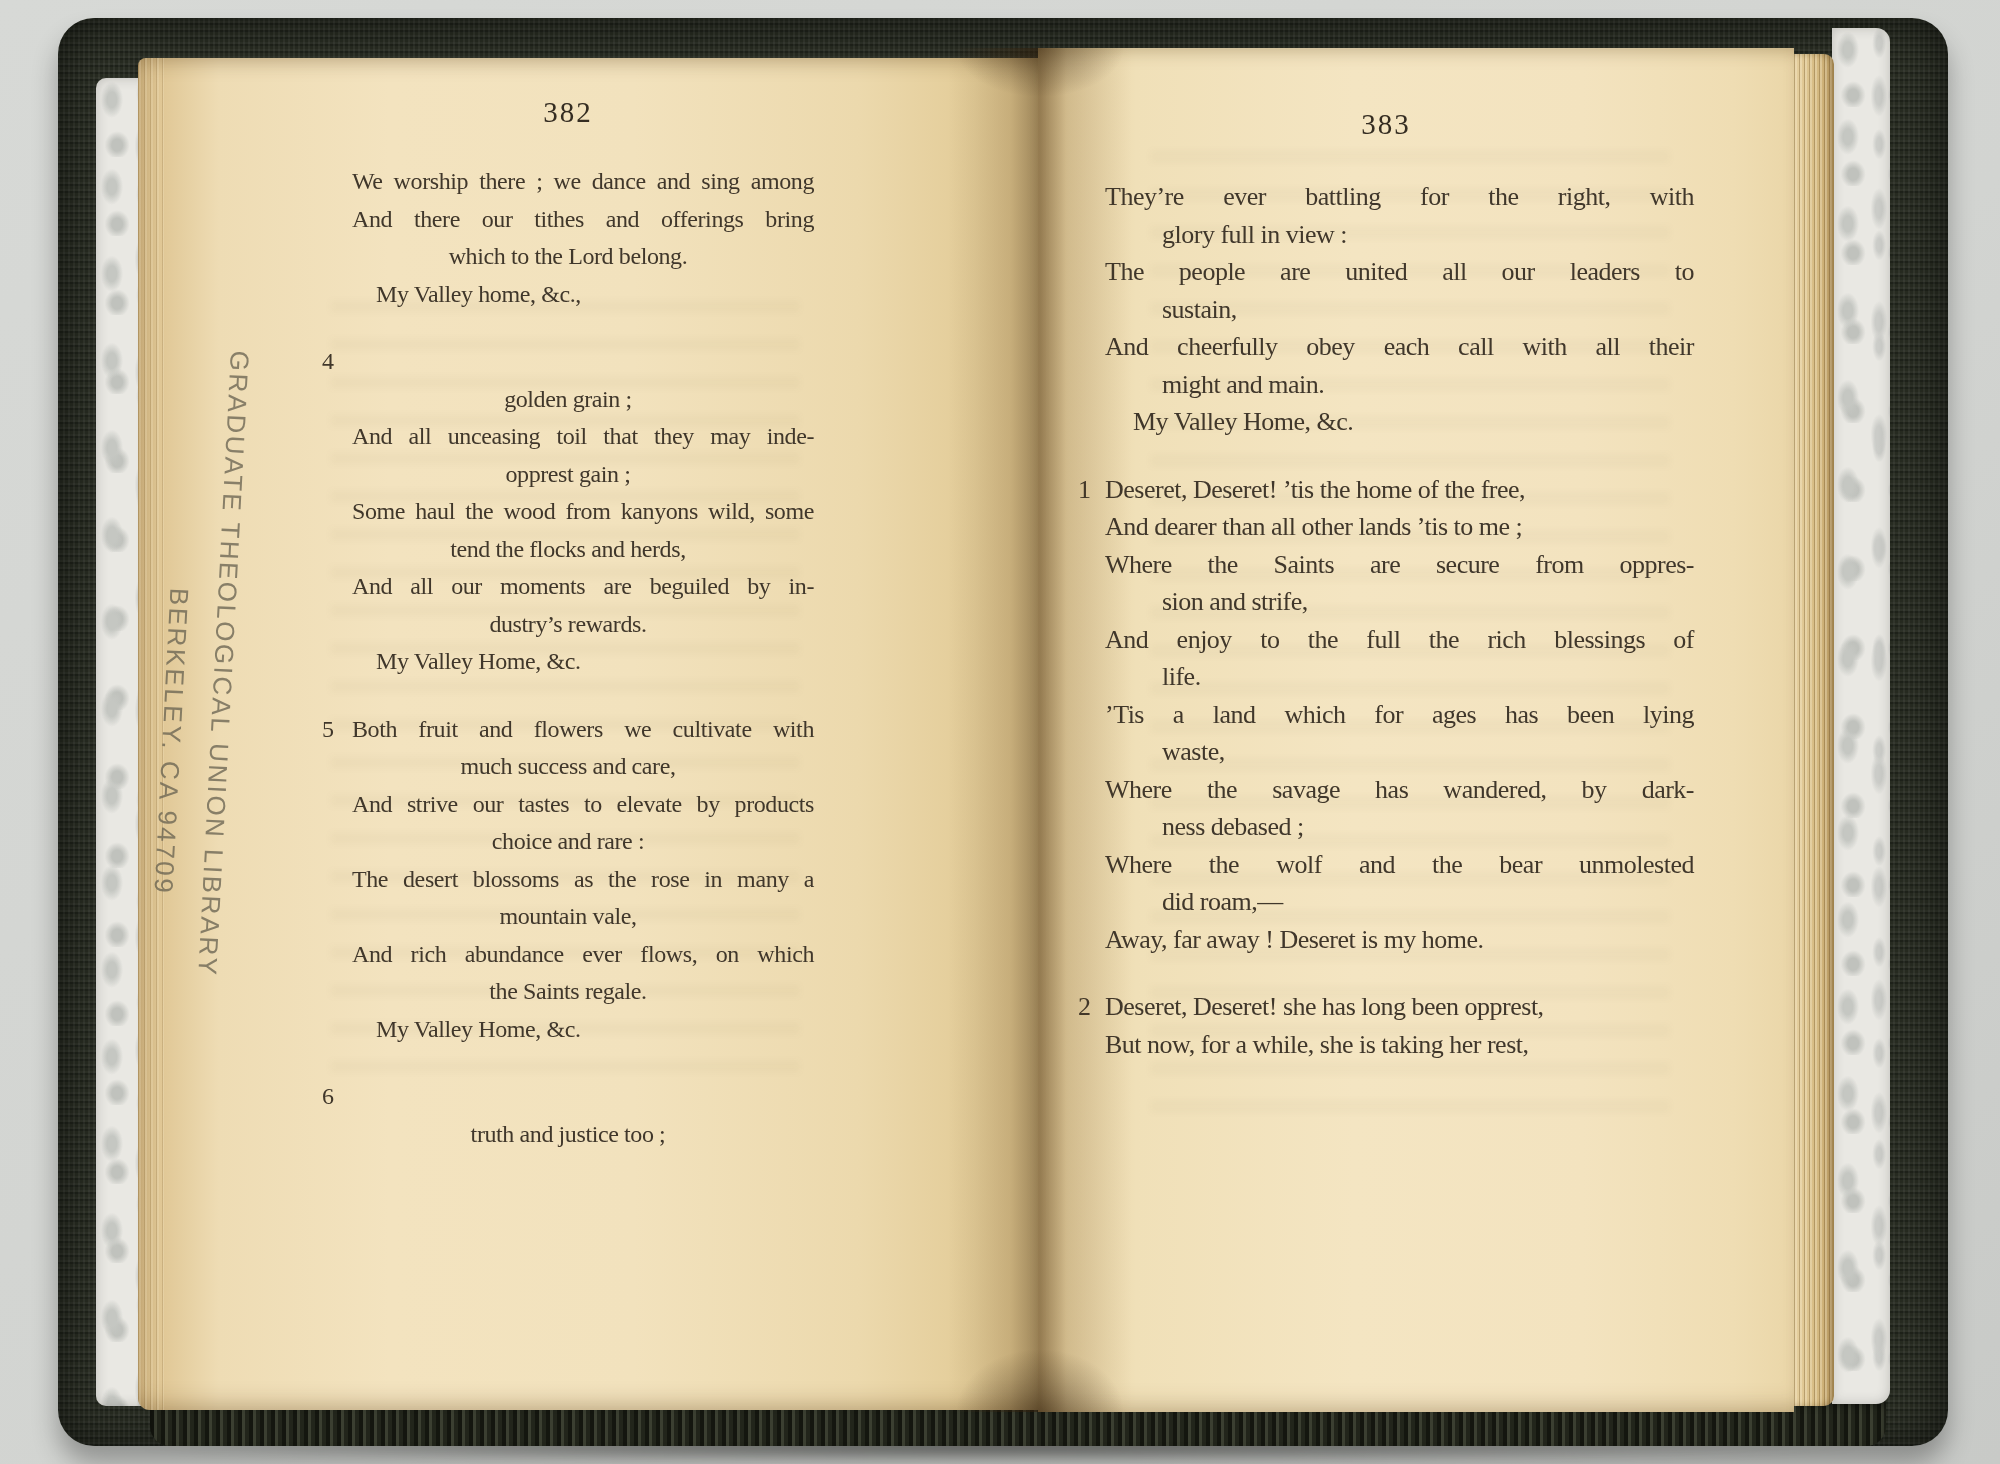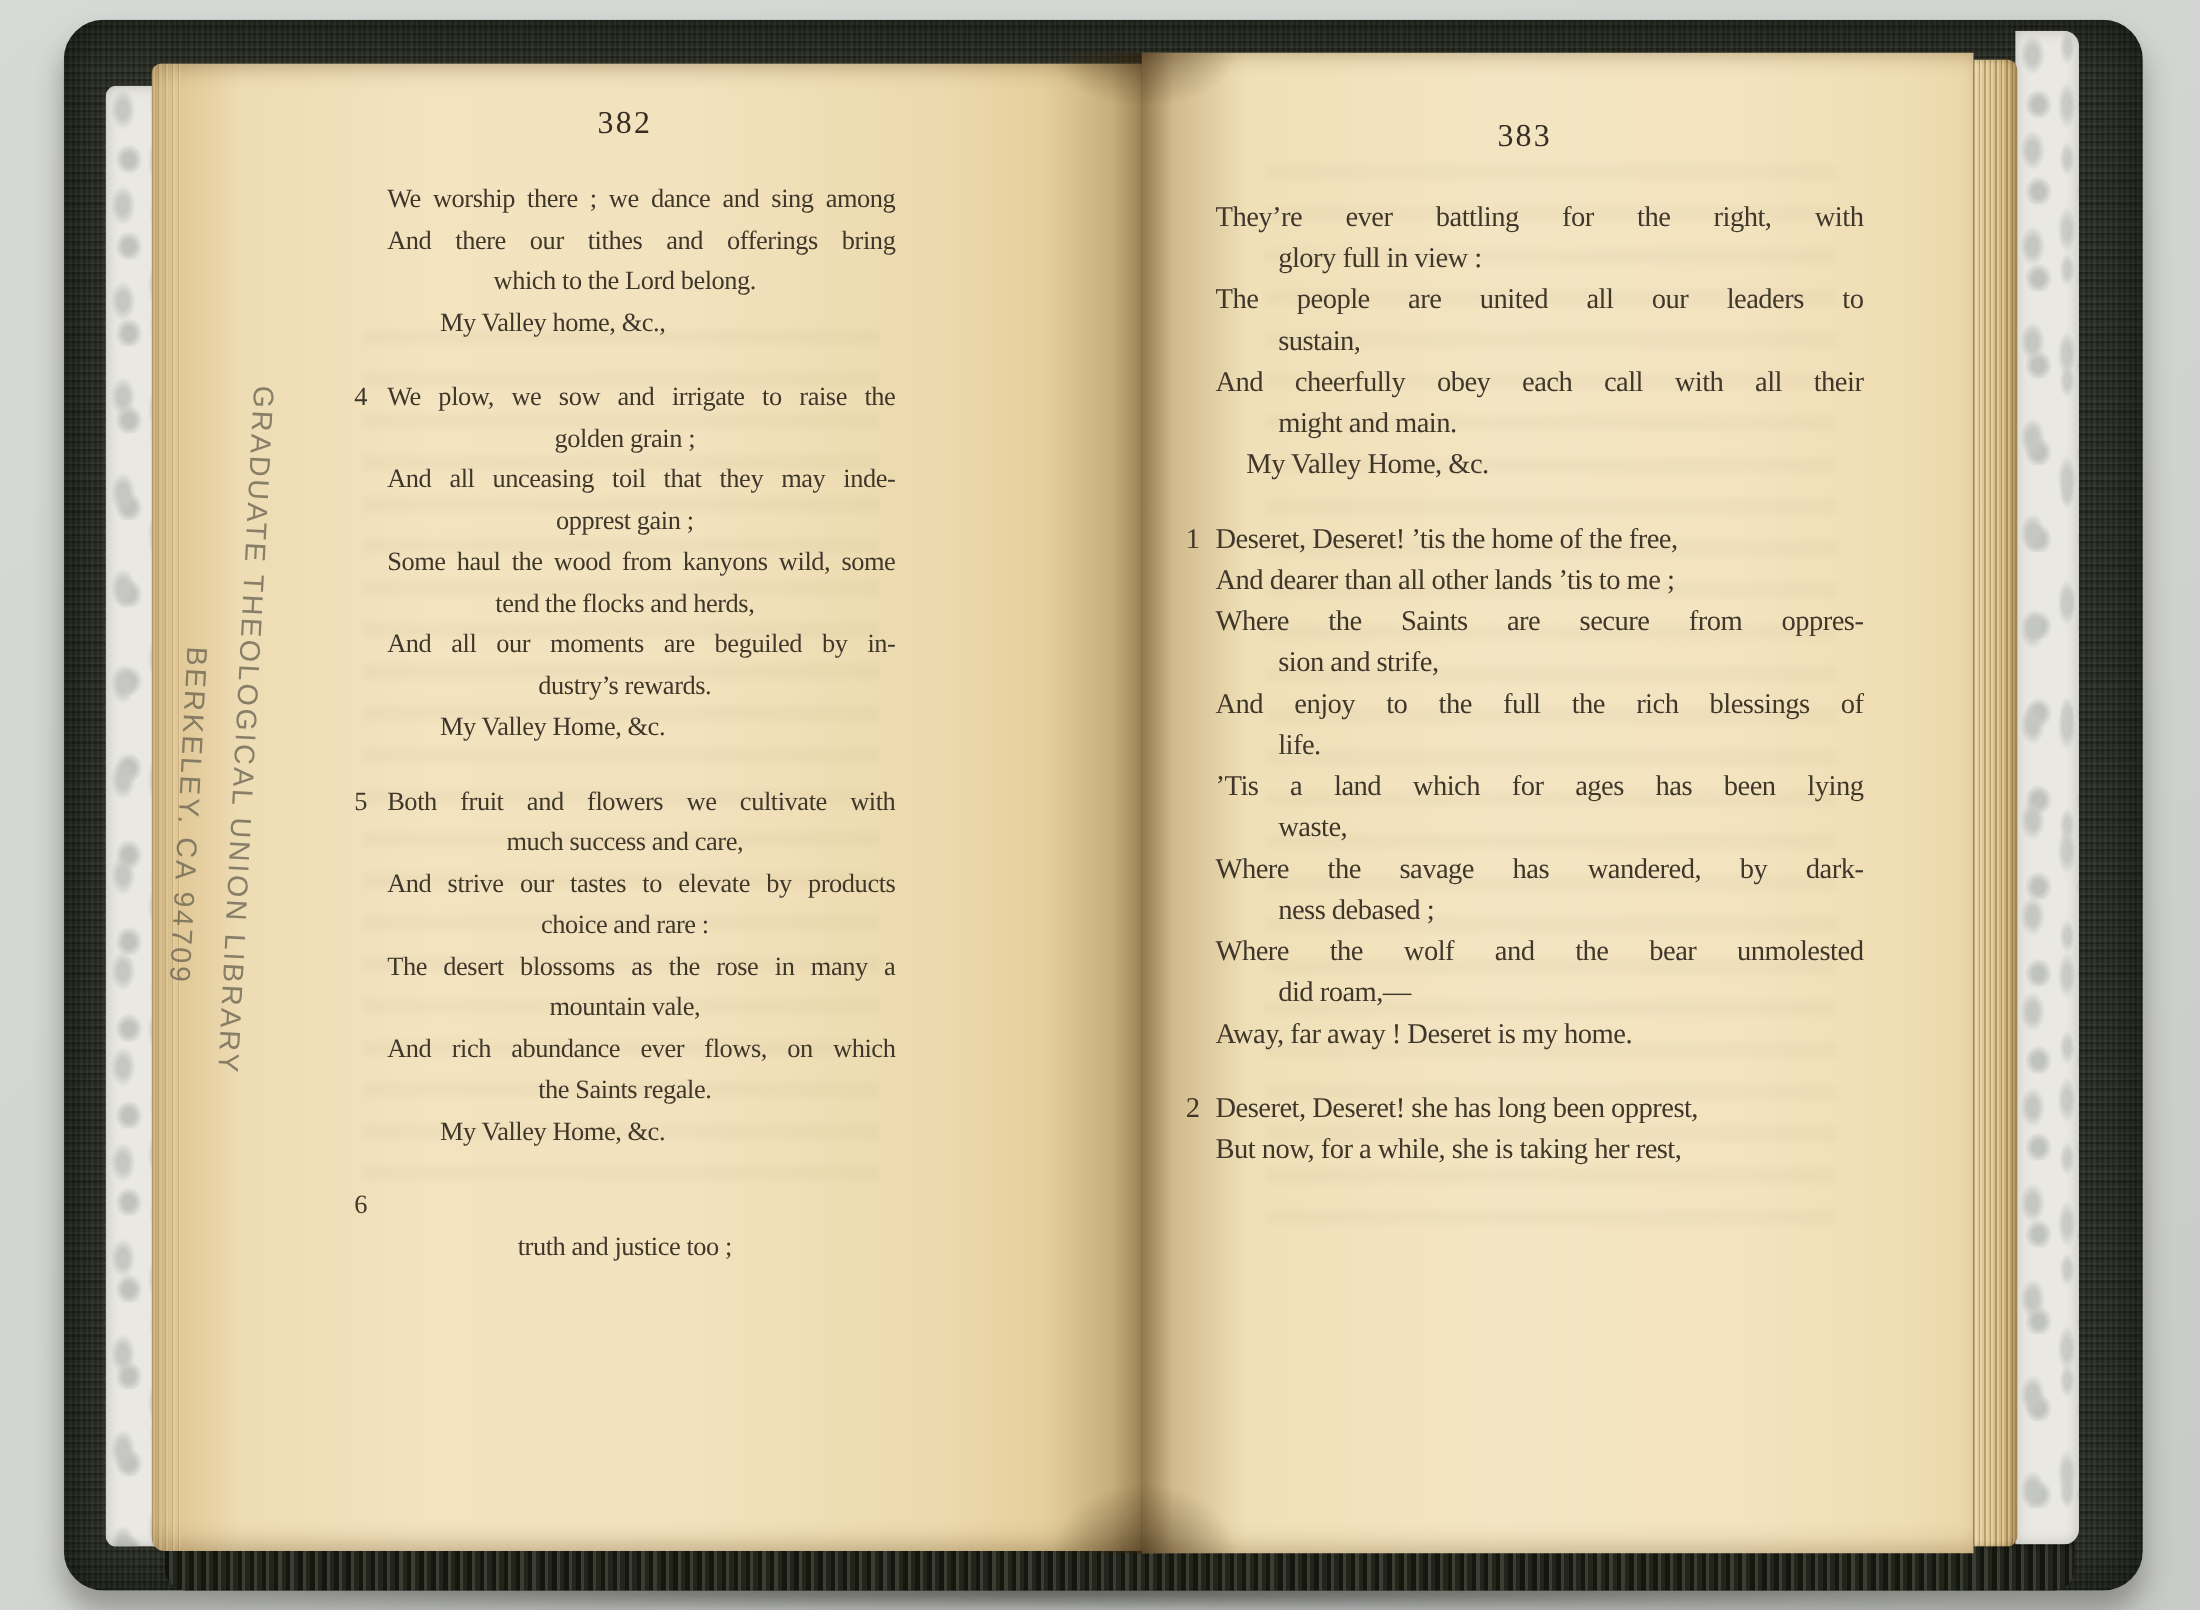--- a/index.html
+++ b/index.html
@@ -61,21 +61,21 @@
   .pageno{position:absolute;text-align:center;font-weight:400;font-size:29px;letter-spacing:2px;color:#352d22;}
   .pageno-left{left:322px;top:96px;width:492px;}
   .pageno-right{left:1078px;top:108px;width:616px;}
   .stanza{margin:0 0 30px 0;}
   .ln{height:37.5px;line-height:37.5px;white-space:nowrap;position:relative;}
   .main{padding-left:30px;}
   .col-right .main{padding-left:27px;}
   .just{text-align:justify;text-align-last:justify;}
   .cont{text-align:center;}
   .col-right .cont{text-align:left;margin-left:84px;}
-  .chorus{text-align:left;margin-left:78px;}
+  .chorus{text-align:left;margin-left:54px;}
   .col-right .chorus{margin-left:55px;}
   .vnum{position:absolute;left:0;top:0;}
   .heading{height:37.5px;line-height:37.5px;text-align:center;margin:80px 0 64px 0;letter-spacing:1px;color:#3a3226;}
   .heading .meter{margin-left:26px;}
   
   .stamp{position:absolute;left:168px;top:352px;height:720px;
          writing-mode:vertical-rl;text-orientation:sideways;
          transform:rotate(3deg);transform-origin:top right;
          font-family:"Liberation Sans","DejaVu Sans",sans-serif;
          font-size:26px;line-height:48px;letter-spacing:2.5px;
@@ -109,21 +109,21 @@
   <div class="pageno pageno-right">383</div>
 
   <div class="textcol col-left page-left-text">
     <div class="stanza">
         <div class="ln main just"><span>We worship there ; we dance and sing among</span></div>
         <div class="ln main just"><span>And there our tithes and offerings bring</span></div>
         <div class="ln cont"><span>which to the Lord belong.</span></div>
         <div class="ln chorus"><span>My Valley home, &amp;c.,</span></div>
       </div>
     <div class="stanza">
-        <div class="ln main just"><span class="vnum">4</span><span>We plow, we sow and irrigate to raise the</span></div>
+        <div class="ln main just"><span class="vnum">4</span></div>
         <div class="ln cont"><span>golden grain ;</span></div>
         <div class="ln main just"><span>And all unceasing toil that they may inde-</span></div>
         <div class="ln cont"><span>opprest gain ;</span></div>
         <div class="ln main just"><span>Some haul the wood from kanyons wild, some</span></div>
         <div class="ln cont"><span>tend the flocks and herds,</span></div>
         <div class="ln main just"><span>And all our moments are beguiled by in-</span></div>
         <div class="ln cont"><span>dustry’s rewards.</span></div>
         <div class="ln chorus"><span>My Valley Home, &amp;c.</span></div>
       </div>
     <div class="stanza">

